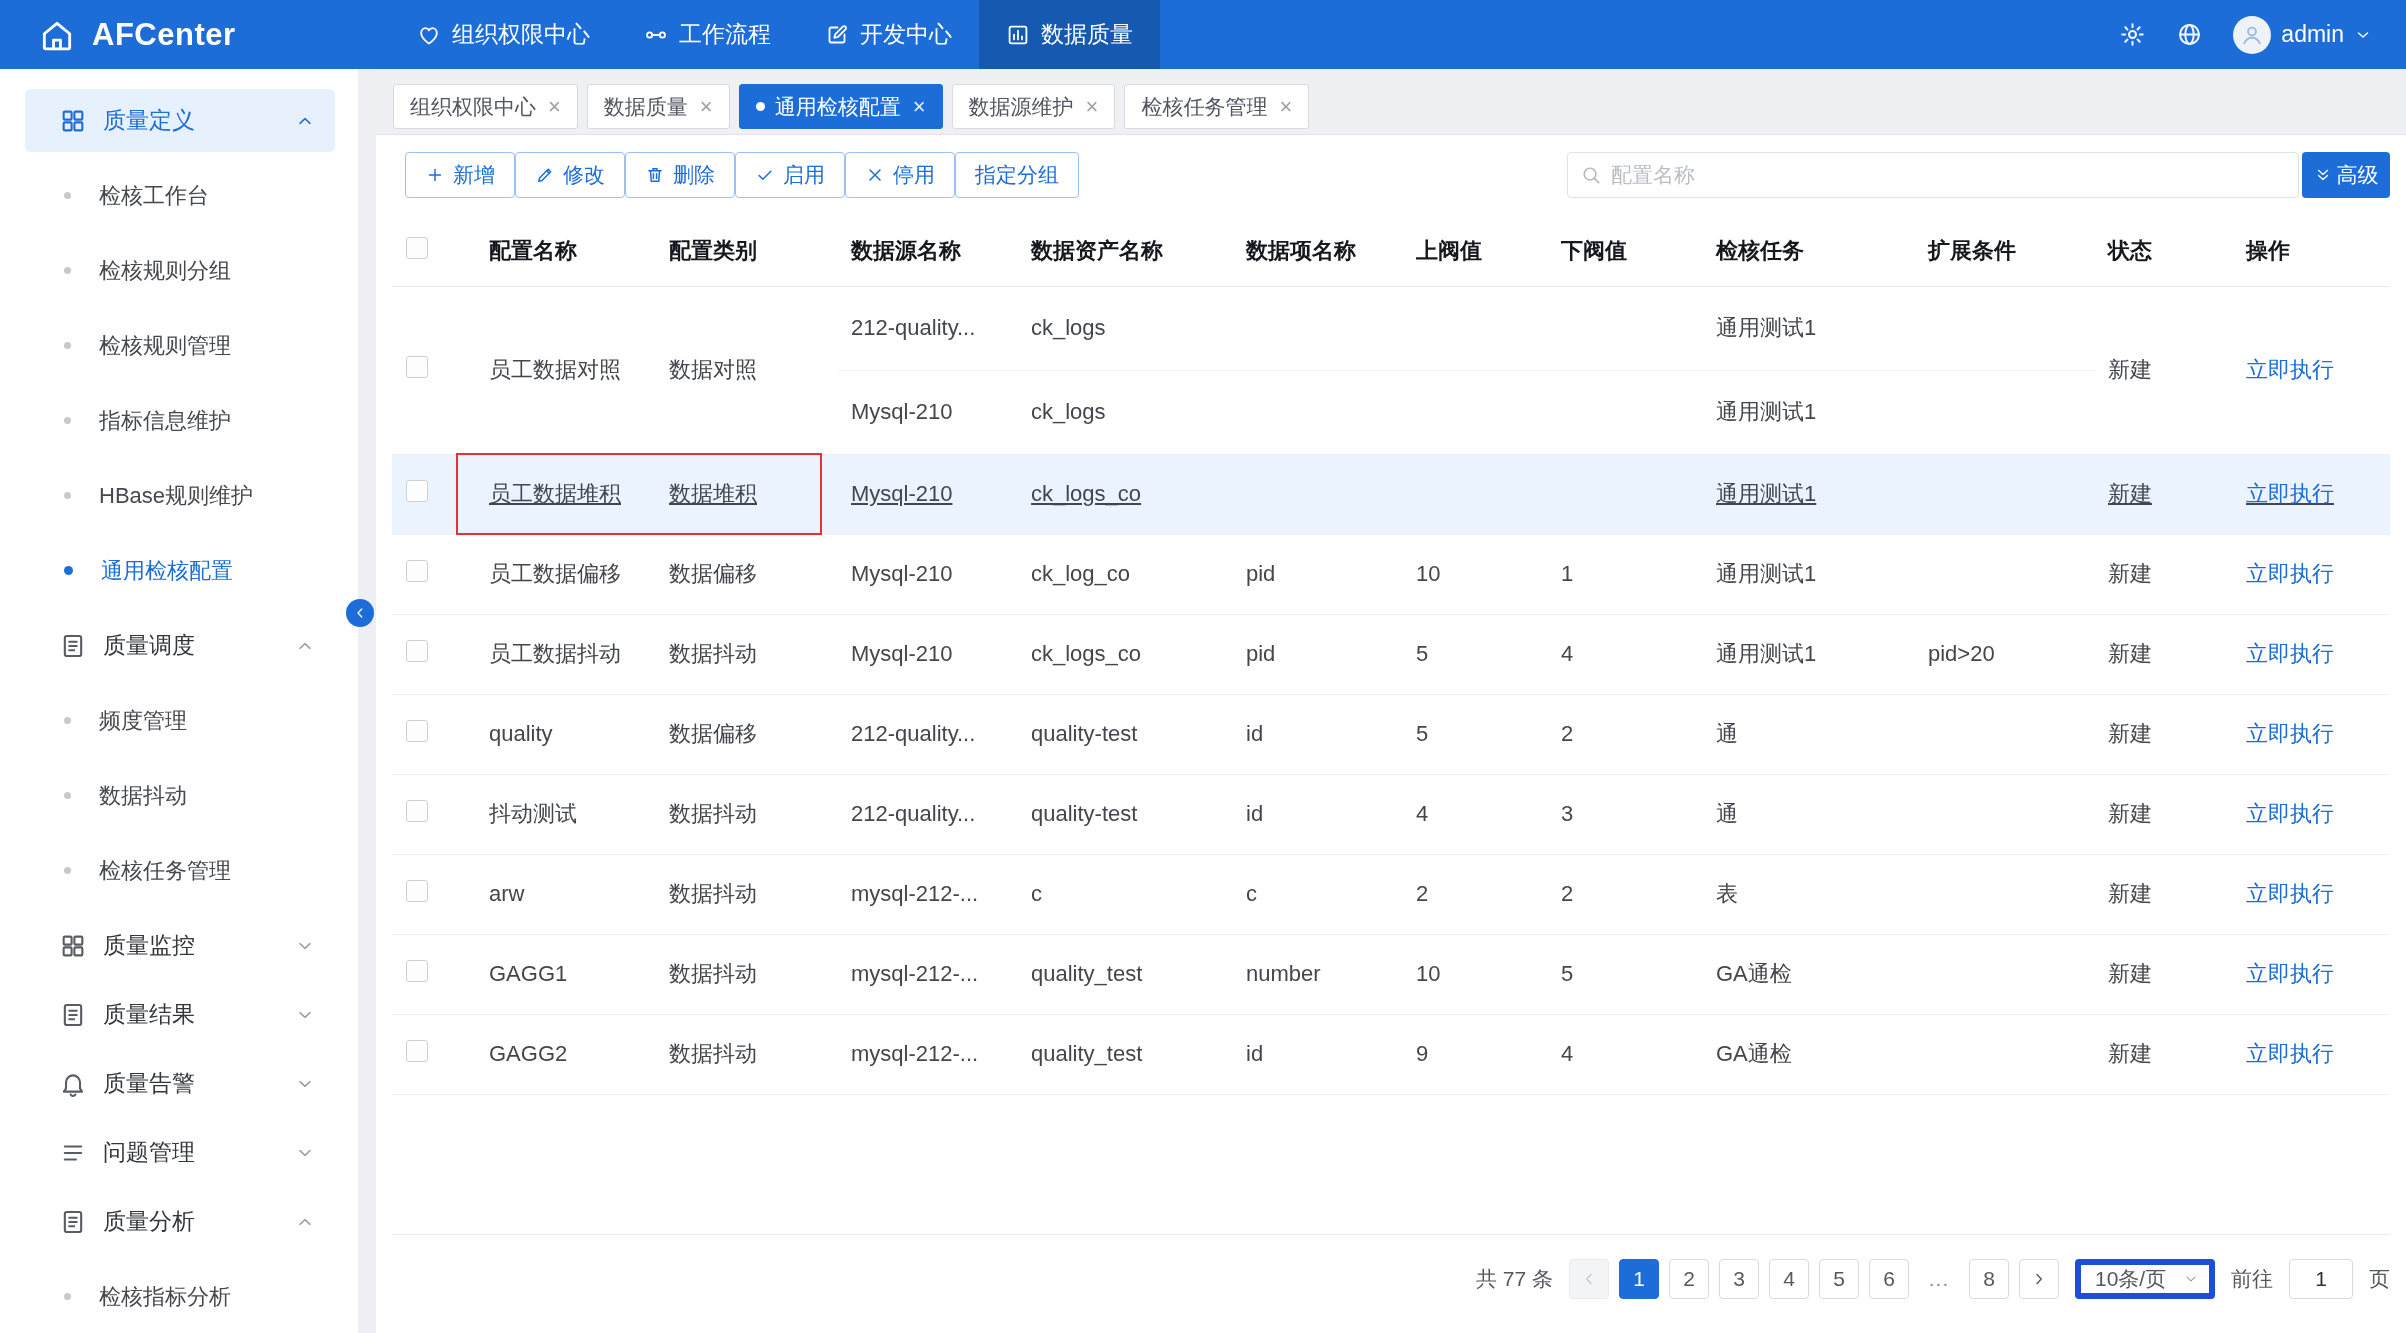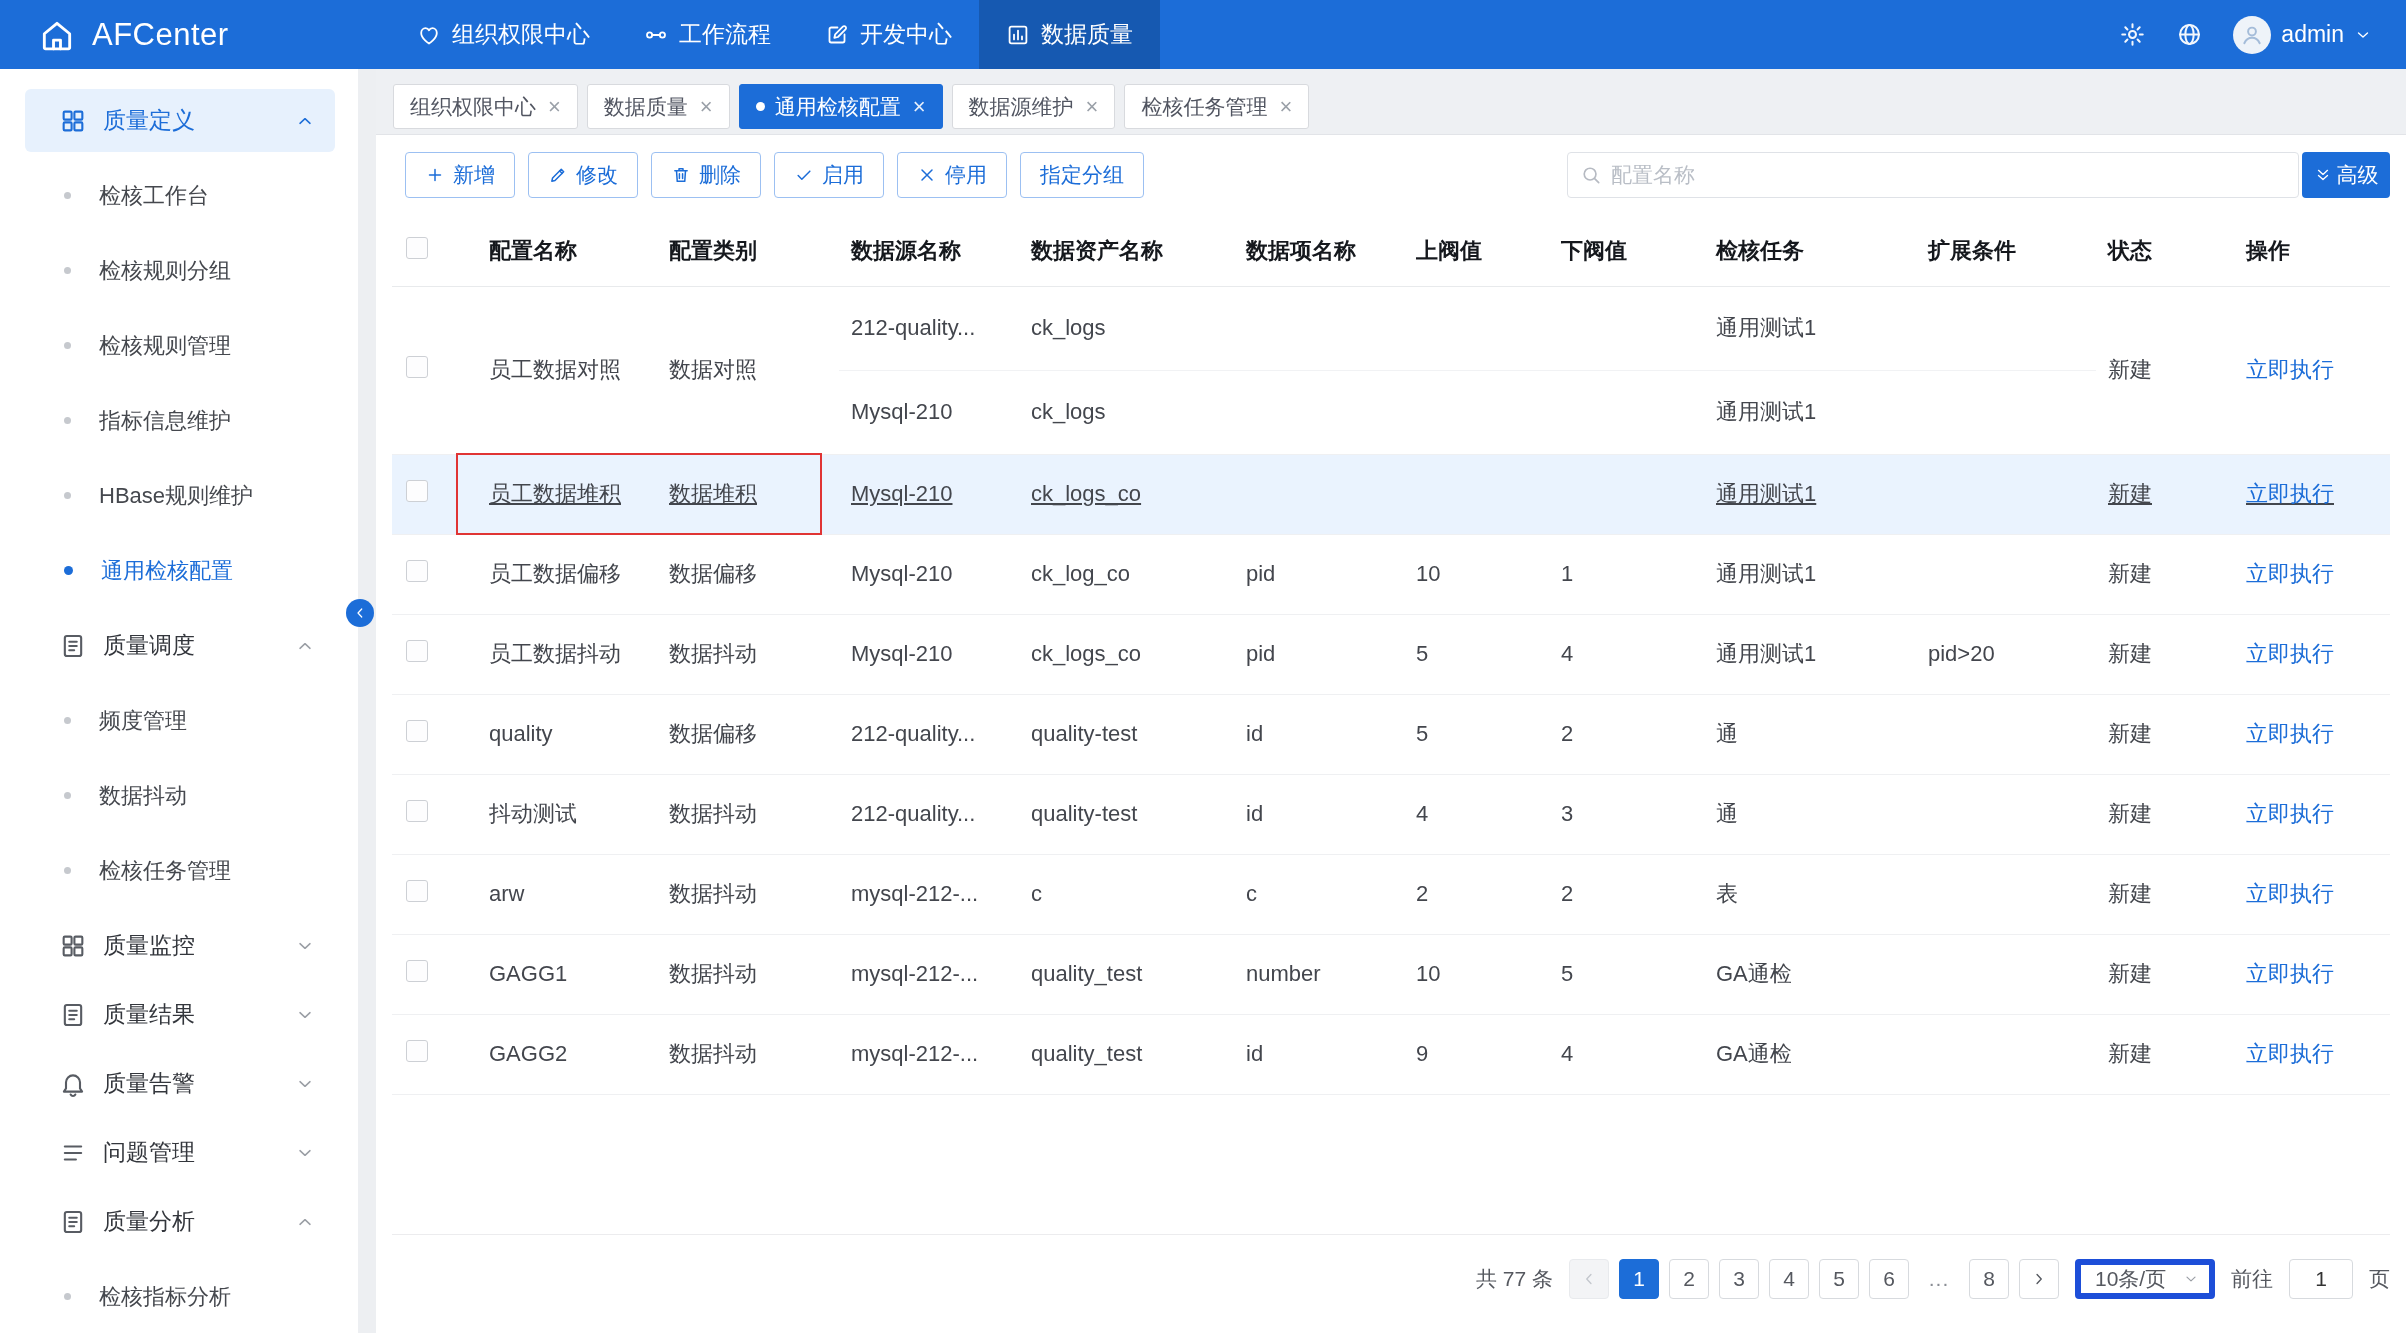--- a/index.html
+++ b/index.html
@@ -10,21 +10,21 @@
   *{margin:0;padding:0;box-sizing:border-box;}
   html,body{width:2406px;height:1333px;overflow:hidden;background:#fff;
     font-family:"Liberation Sans","DejaVu Sans",sans-serif;}
   .icon{display:inline-flex;align-items:center;justify-content:center;flex:none;}
   .icon svg{width:100%;height:100%;}
 
   
   .topbar{height:69px;background:var(--primary);display:flex;align-items:center;color:#fff;}
   .brand{width:358px;flex:none;display:flex;align-items:center;gap:16px;padding-left:38px;}
   .brand .icon{width:38px;height:38px;color:#fff;}
-  .brand-title{font-size:31px;font-weight:400;letter-spacing:.5px;}
+  .brand-title{font-size:31px;font-weight:700;letter-spacing:.5px;}
   .topnav{display:flex;height:100%;margin-left:32px;}
   .nav-item{display:flex;align-items:center;gap:11px;padding:0 27px;font-size:23px;color:#fff;cursor:pointer;}
   .nav-item .icon{width:24px;height:24px;}
   .nav-item.active{background:rgba(0,0,0,.18);}
   .topbar-right{margin-left:auto;display:flex;align-items:center;gap:30px;padding-right:34px;}
   .tb-icon{width:27px;height:27px;color:#fff;opacity:.95;cursor:pointer;}
   .user-box{display:flex;align-items:center;gap:10px;cursor:pointer;}
   .avatar{width:38px;height:38px;border-radius:50%;background:#eef3f9;color:#a4bcd9;display:flex;align-items:center;justify-content:center;}
   .avatar .icon{width:26px;height:26px;}
   .user-name{font-size:23px;}
@@ -58,21 +58,21 @@
   .tab{height:45px;display:flex;align-items:center;padding:0 16px;background:#fff;
     border:1px solid #d8dade;border-radius:3px;font-size:21px;color:#515561;cursor:pointer;white-space:nowrap;}
   .tab .dot{width:9px;height:9px;border-radius:50%;background:#fff;margin-right:10px;}
   .tab .close{margin-left:12px;color:#9aa0a8;font-size:22px;line-height:1;}
   .tab.active{background:var(--primary);border-color:var(--primary);color:#fff;}
   .tab.active .close{color:#e8f0fb;}
 
   
   .content-body{flex:1;padding:0 16px;position:relative;}
   .toolbar{margin-top:17px;display:flex;justify-content:space-between;align-items:center;}
-  .btn-group{display:flex;gap:13px;padding-left:13px;}
+  .btn-group{display:flex;padding-left:13px;}
   .tool-btn{height:46px;display:flex;align-items:center;gap:8px;padding:0 19px;border:1px solid #9cc0f2;
     background:#fff;color:var(--primary);font-size:21px;border-radius:4px;cursor:pointer;font-family:inherit;}
   .tool-btn .icon{width:20px;height:20px;}
   .toolbar-right{display:flex;gap:3px;align-items:center;}
   .searchbox{width:732px;height:46px;border:1px solid #dfe2e7;border-radius:4px;background:#fff;
     display:flex;align-items:center;padding:0 12px;gap:9px;}
   .searchbox .icon{width:22px;height:22px;color:#b6bac2;}
   .searchbox input{border:none;outline:none;flex:1;font-size:21px;color:#333;font-family:inherit;background:transparent;}
   .searchbox input::placeholder{color:#b9bec6;}
   .adv-btn{width:88px;height:46px;background:var(--primary);color:#fff;border:none;border-radius:4px;

